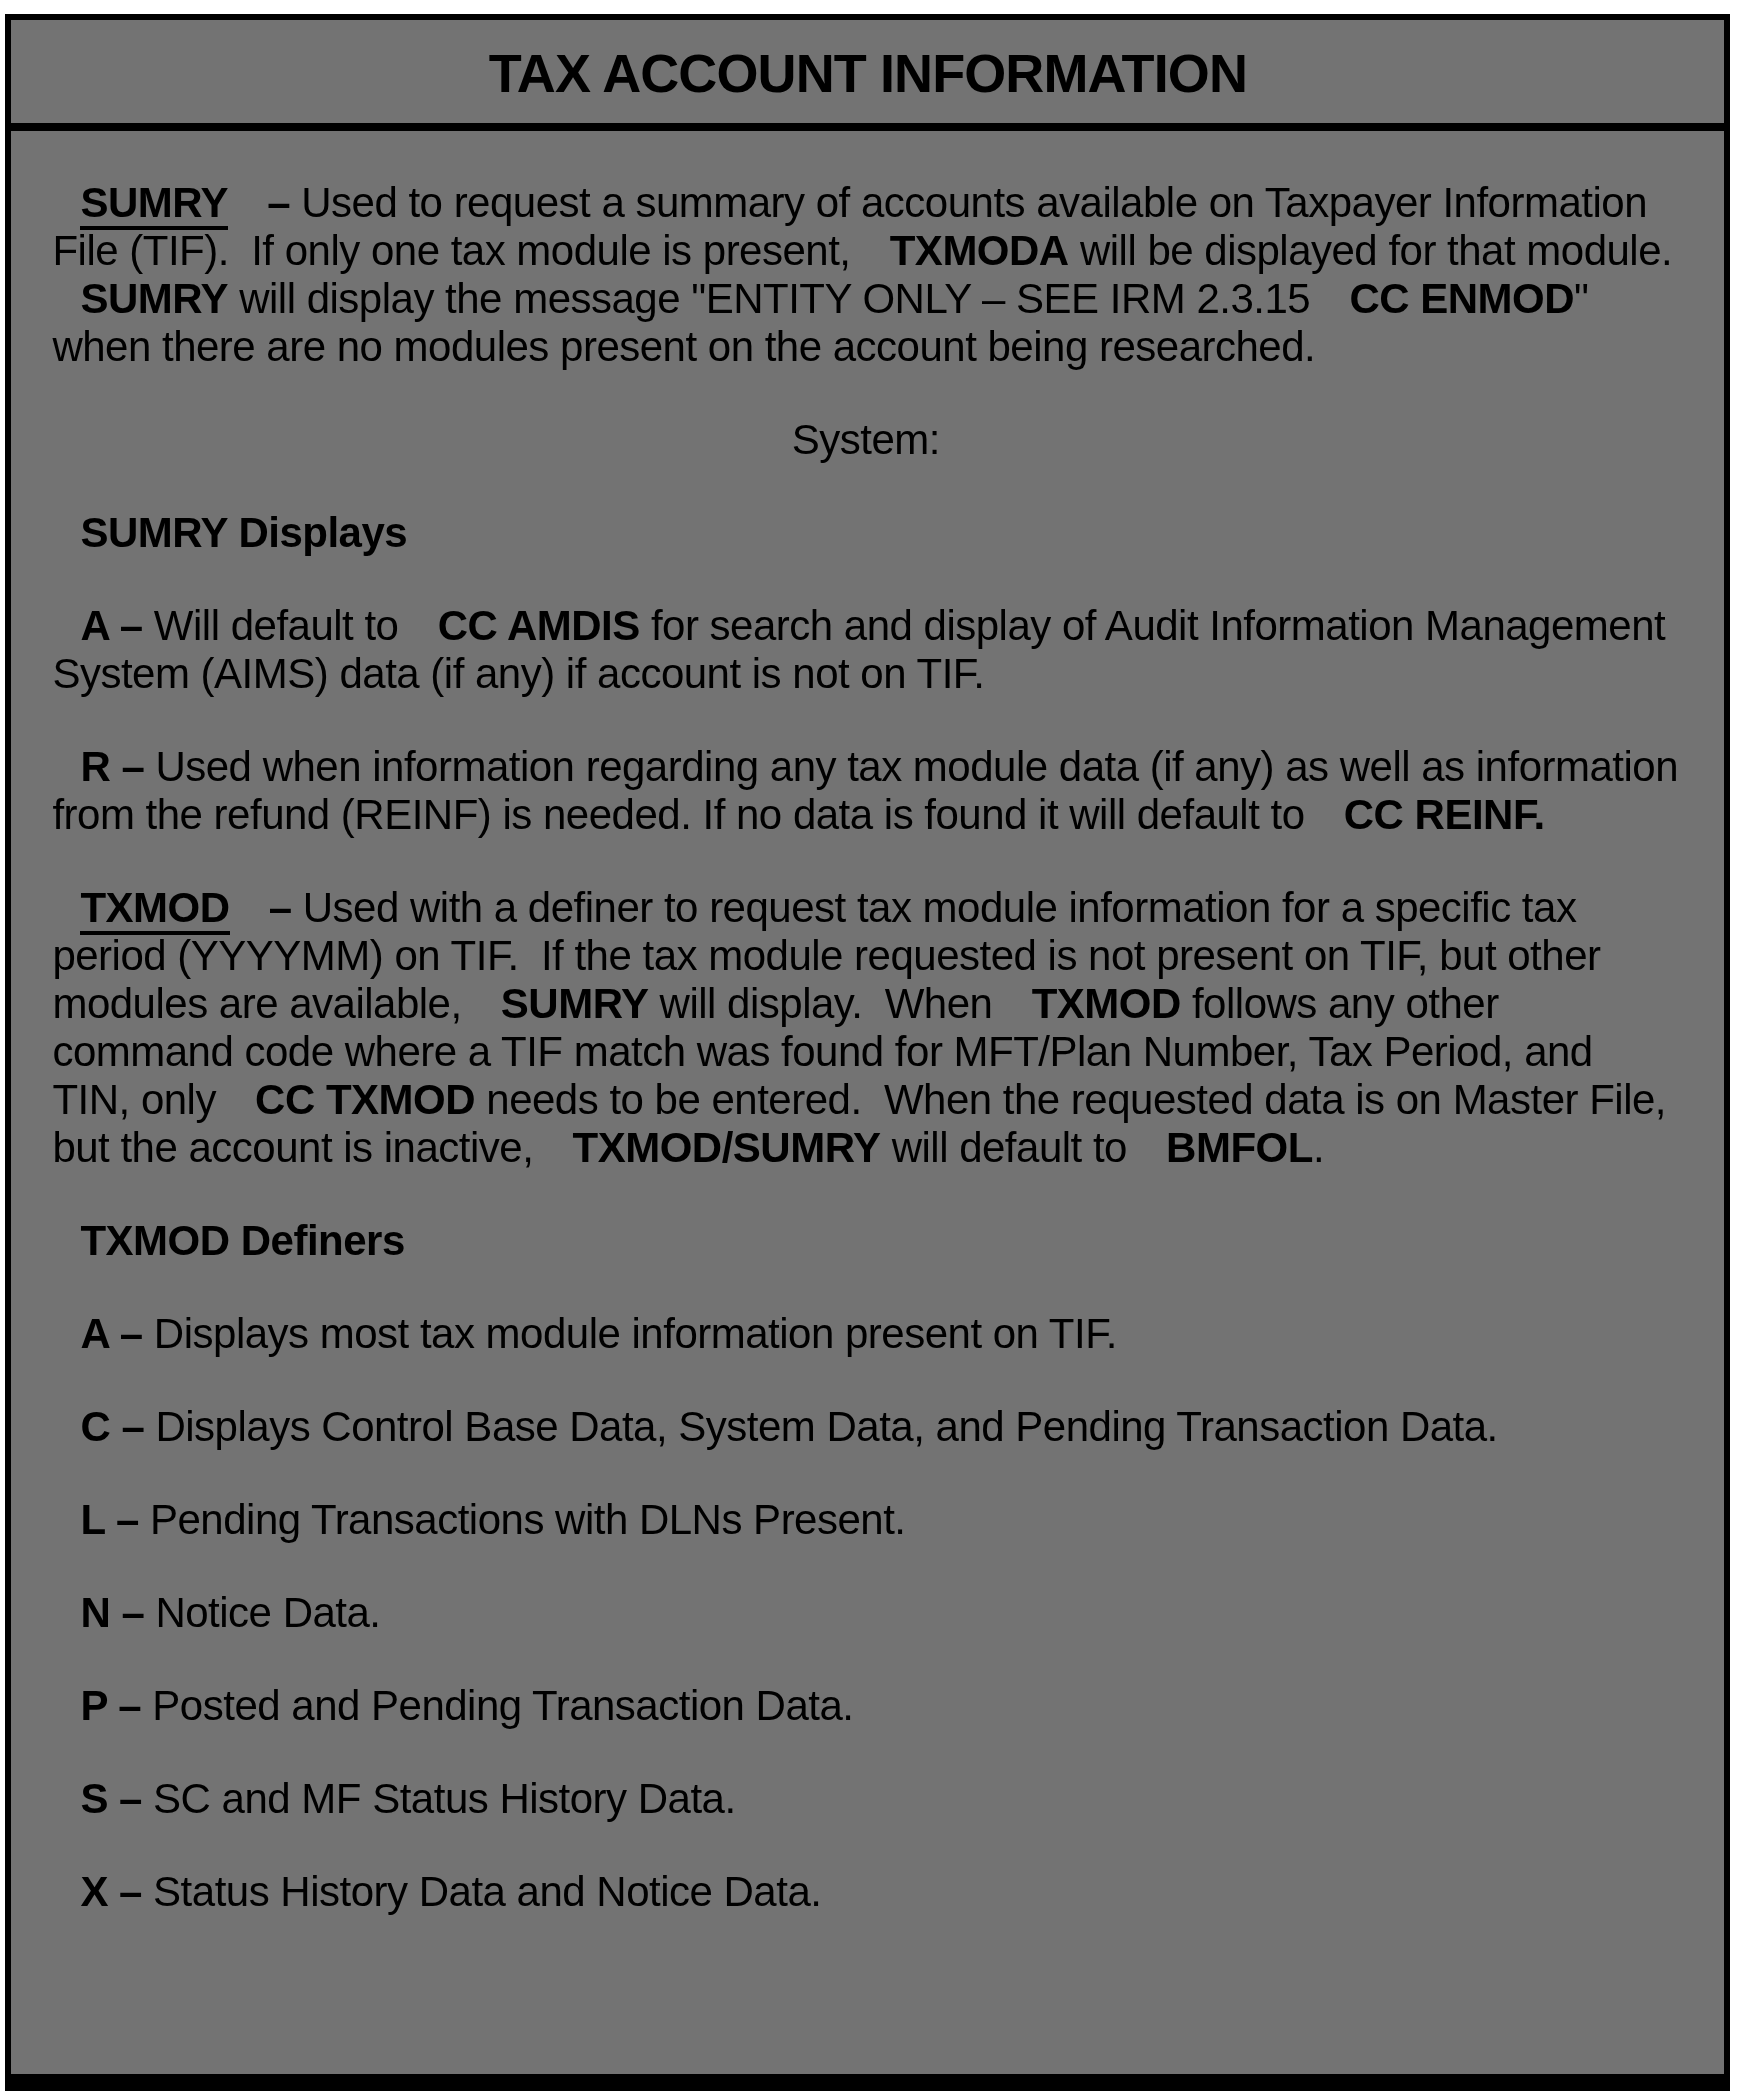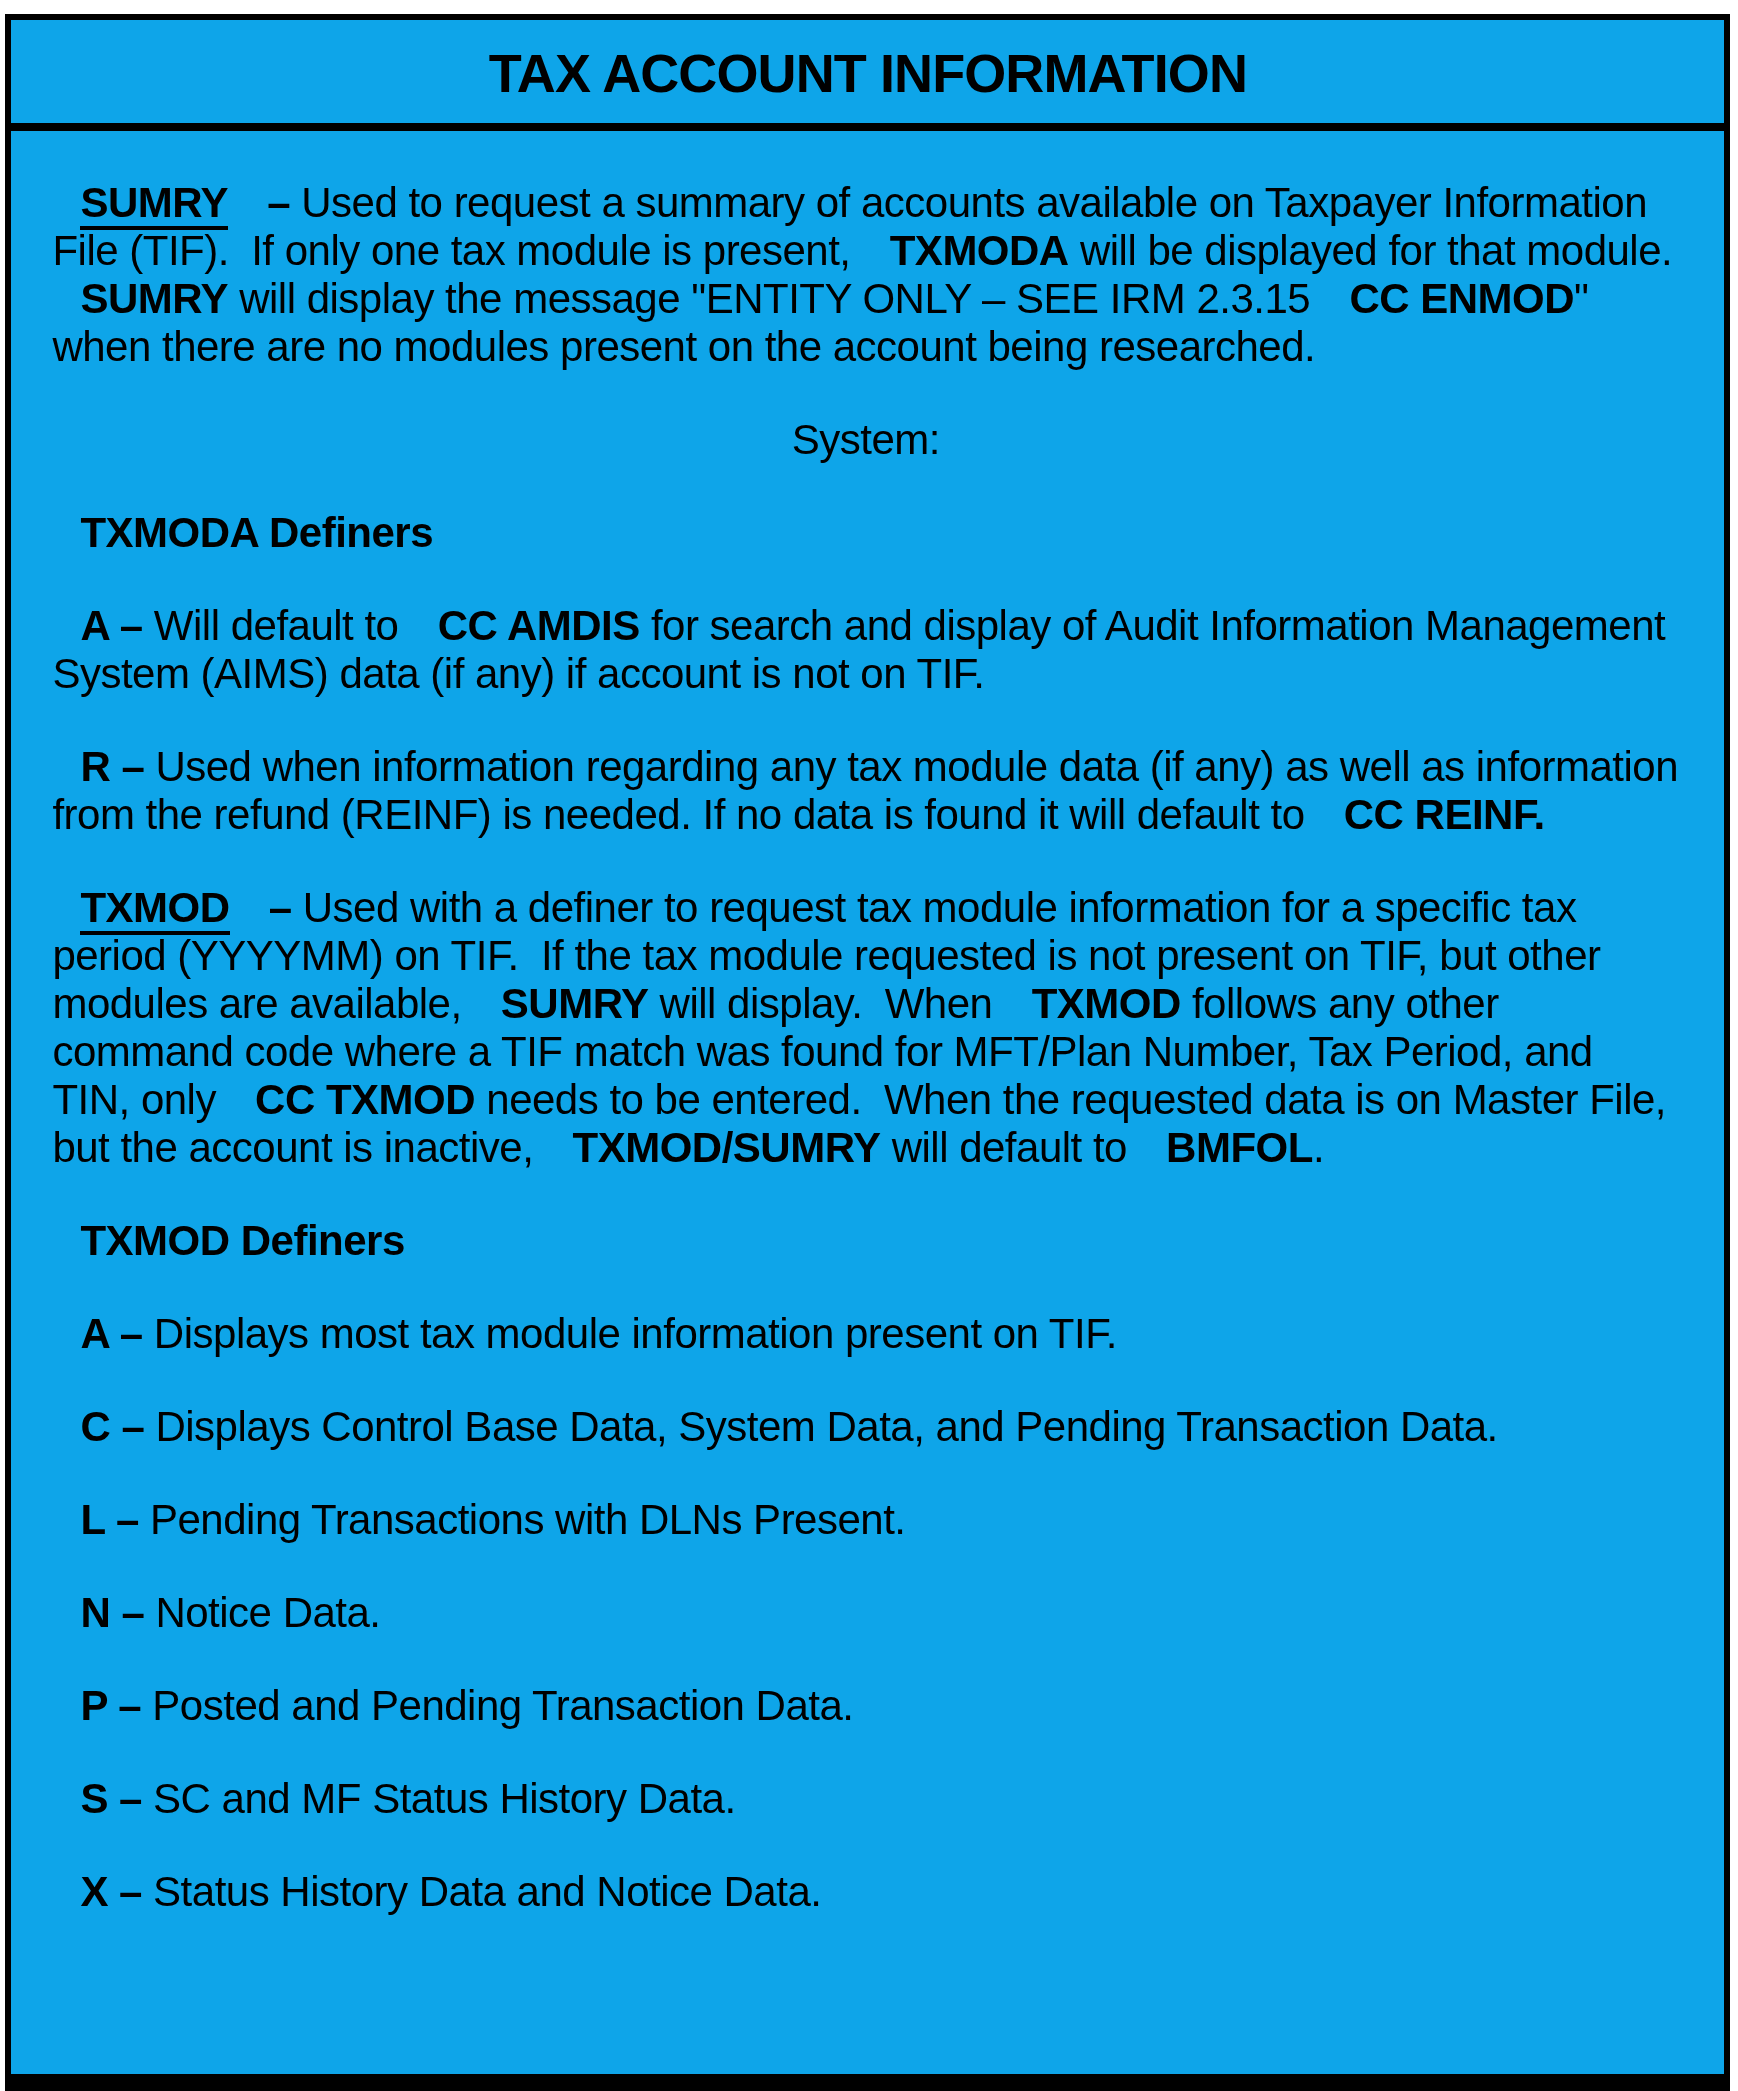--- a/index.html
+++ b/index.html
@@ -12,21 +12,21 @@
   }
   .sheet {
     position: absolute;
     top: 13.6px;
     left: 5.4px;
     width: 1725px;
     height: 2078px;
     box-sizing: border-box;
     border: 6.3px solid #000000;
     border-bottom-width: 18px;
-    background: #0ea5e9;
+    background: #737373;
     font-family: "Liberation Sans", "DejaVu Sans", sans-serif;
     color: #000000;
   }
   .doc-header {
     box-sizing: border-box;
     height: 111px;
     border-bottom: 8.1px solid #000000;
     display: flex;
     align-items: center;
     justify-content: center;
@@ -62,21 +62,21 @@
 </head>
 <body>
 
 <div class="sheet">
   <div class="doc-header">
     <h1 class="doc-title">TAX ACCOUNT INFORMATION</h1>
   </div>
   <div class="doc-body">
       <p class="para"><span class="run b u">SUMRY</span><span class="run b"> – </span><span class="run">Used to request a summary of accounts available on Taxpayer Information File (TIF).  If only one tax module is present, </span><span class="run b">TXMODA</span><span class="run"> will be displayed for that module. </span><span class="run b">SUMRY</span><span class="run"> will display the message "ENTITY ONLY – SEE IRM 2.3.15 </span><span class="run b">CC ENMOD</span><span class="run">" when there are no modules present on the account being researched.</span></p>
       <p class="para center"><span class="run">System:</span></p>
-      <p class="para"><span class="run b">TXMODA Definers</span></p>
+      <p class="para"><span class="run b">SUMRY Displays</span></p>
       <p class="para"><span class="run b">A – </span><span class="run">Will default to </span><span class="run b">CC AMDIS</span><span class="run"> for search and display of Audit Information Management System (AIMS) data (if any) if account is not on TIF.</span></p>
       <p class="para"><span class="run b">R – </span><span class="run">Used when information regarding any tax module data (if any) as well as information from the refund (REINF) is needed. If no data is found it will default to </span><span class="run b">CC REINF.</span></p>
       <p class="para"><span class="run b u">TXMOD</span><span class="run b"> – </span><span class="run">Used with a definer to request tax module information for a specific tax period (YYYYMM) on TIF.  If the tax module requested is not present on TIF, but other modules are available, </span><span class="run b">SUMRY</span><span class="run"> will display.  When </span><span class="run b">TXMOD</span><span class="run"> follows any other command code where a TIF match was found for MFT/Plan Number, Tax Period, and TIN, only </span><span class="run b">CC TXMOD</span><span class="run"> needs to be entered.  When the requested data is on Master File, but the account is inactive, </span><span class="run b">TXMOD/SUMRY</span><span class="run"> will default to </span><span class="run b">BMFOL</span><span class="run">.</span></p>
       <p class="para"><span class="run b">TXMOD Definers</span></p>
       <p class="para"><span class="run b">A – </span><span class="run">Displays most tax module information present on TIF.</span></p>
       <p class="para"><span class="run b">C – </span><span class="run">Displays Control Base Data, System Data, and Pending Transaction Data.</span></p>
       <p class="para"><span class="run b">L – </span><span class="run">Pending Transactions with DLNs Present.</span></p>
       <p class="para"><span class="run b">N – </span><span class="run">Notice Data.</span></p>
       <p class="para"><span class="run b">P – </span><span class="run">Posted and Pending Transaction Data.</span></p>
       <p class="para"><span class="run b">S – </span><span class="run">SC and MF Status History Data.</span></p>

